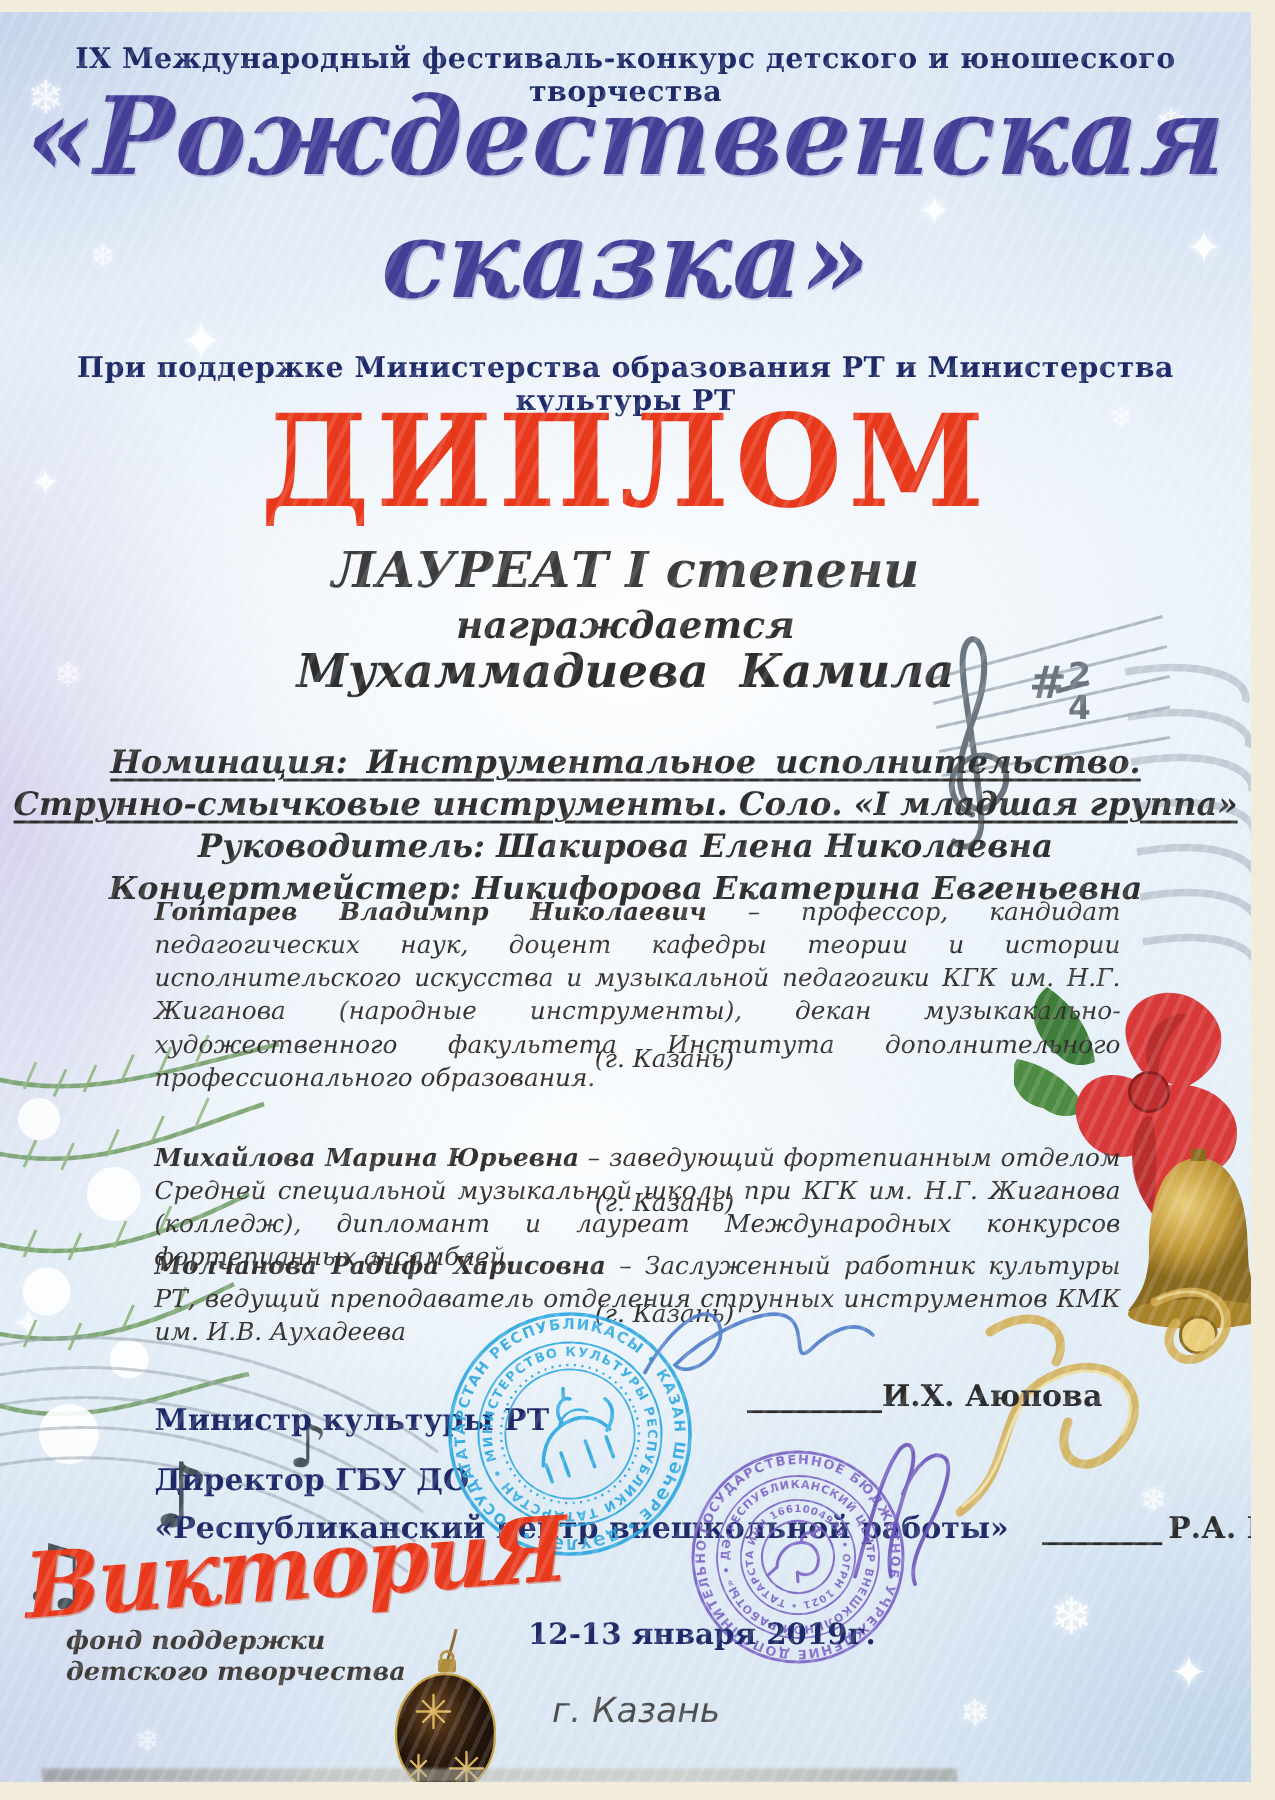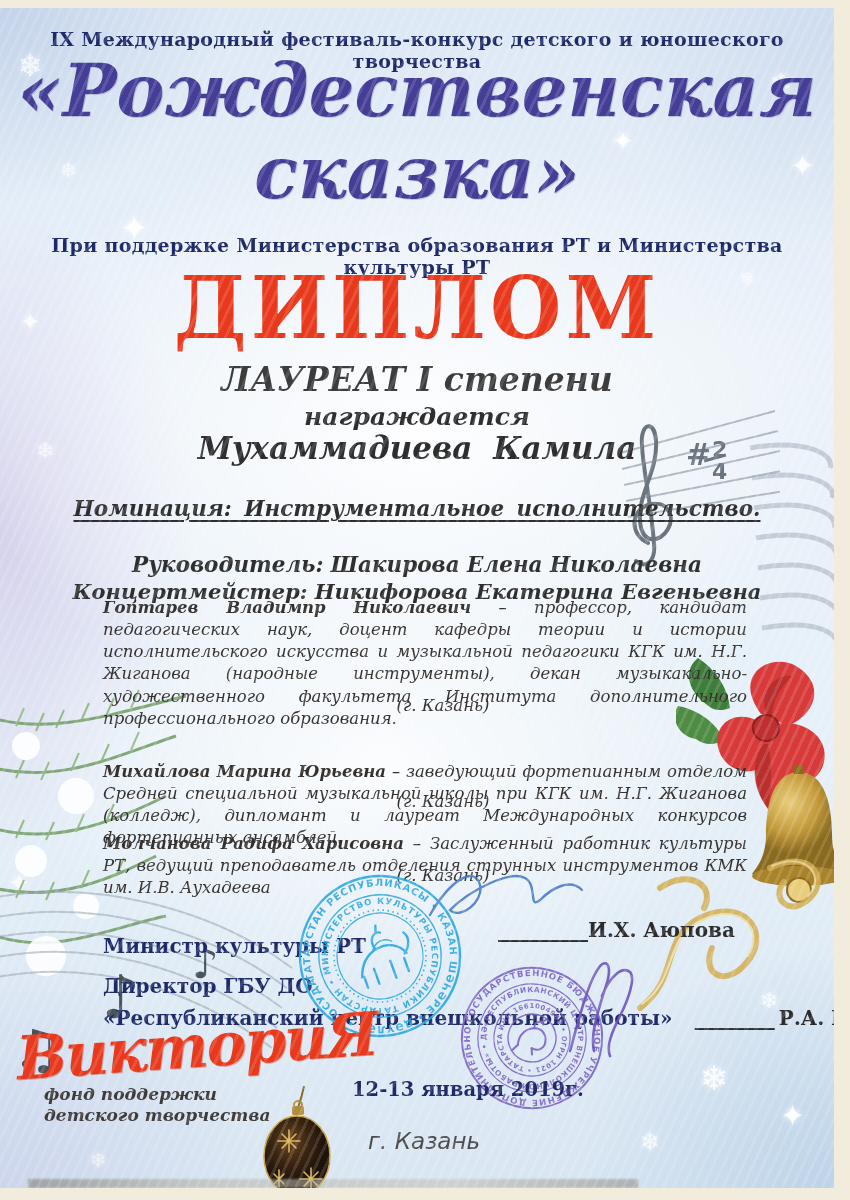--- a/index.html
+++ b/index.html
@@ -172,20 +172,21 @@
 
   <div class="txt navy hdr" style="top:20px;">IX Международный фестиваль-конкурс детского и юношеского творчества</div>
   <div class="txt script" style="top:40px;font-size:72px;">«Рождественская</div>
   <div class="txt script" style="top:122px;font-size:72px;">сказка»</div>
   <div class="txt navy hdr" style="top:226px;">При поддержке Министерства образования РТ и Министерства культуры РТ</div>
   <div class="txt diploma" style="top:252px;">ДИПЛОМ</div>
   <div class="txt bi" style="top:352px;font-size:33px;color:#3c3c3c;">ЛАУРЕАТ I степени</div>
   <div class="txt bi" style="top:394px;font-size:25px;">награждается</div>
   <div class="txt bi" style="top:422px;font-size:31px;word-spacing:10px;">Мухаммадиева  Камила</div>
   <div class="txt bi u" style="top:488px;font-size:21.5px;word-spacing:5px;">Номинация: Инструментальное  исполнительство.</div>
+  <div class="txt bi u" style="top:516px;font-size:21.5px;">Струнно-смычковые инструменты. Соло. «I  младшая группа»</div>
   <div class="txt bi" style="top:544px;font-size:21.5px;">Руководитель: Шакирова Елена Николаевна</div>
   <div class="txt bi" style="top:571px;font-size:21px;">Концертмейстер: Никифорова Екатерина Евгеньевна</div>
 
   <p class="jury" style="top:572px;">
     <b>Гоптарев Владимпр Николаевич</b><span> – </span><span>профессор, кандидат педагогических наук, доцент кафедры теории и истории исполнительского искусства и музыкальной педагогики КГК им. Н.Г. Жиганова (народные инструменты), декан музыкакально-художественного факультета Института дополнительного профессионального образования.</span>
   </p>
   <div class="jcity" style="top:688px;">(г. Казань)</div>
 
   <p class="jury" style="top:736px;">
     <b>Михайлова Марина Юрьевна</b><span> – </span><span>заведующий фортепианным отделом Средней специальной музыкальной школы при КГК им. Н.Г. Жиганова (колледж), дипломант и лауреат Международных конкурсов фортепианных ансамблей.</span>

